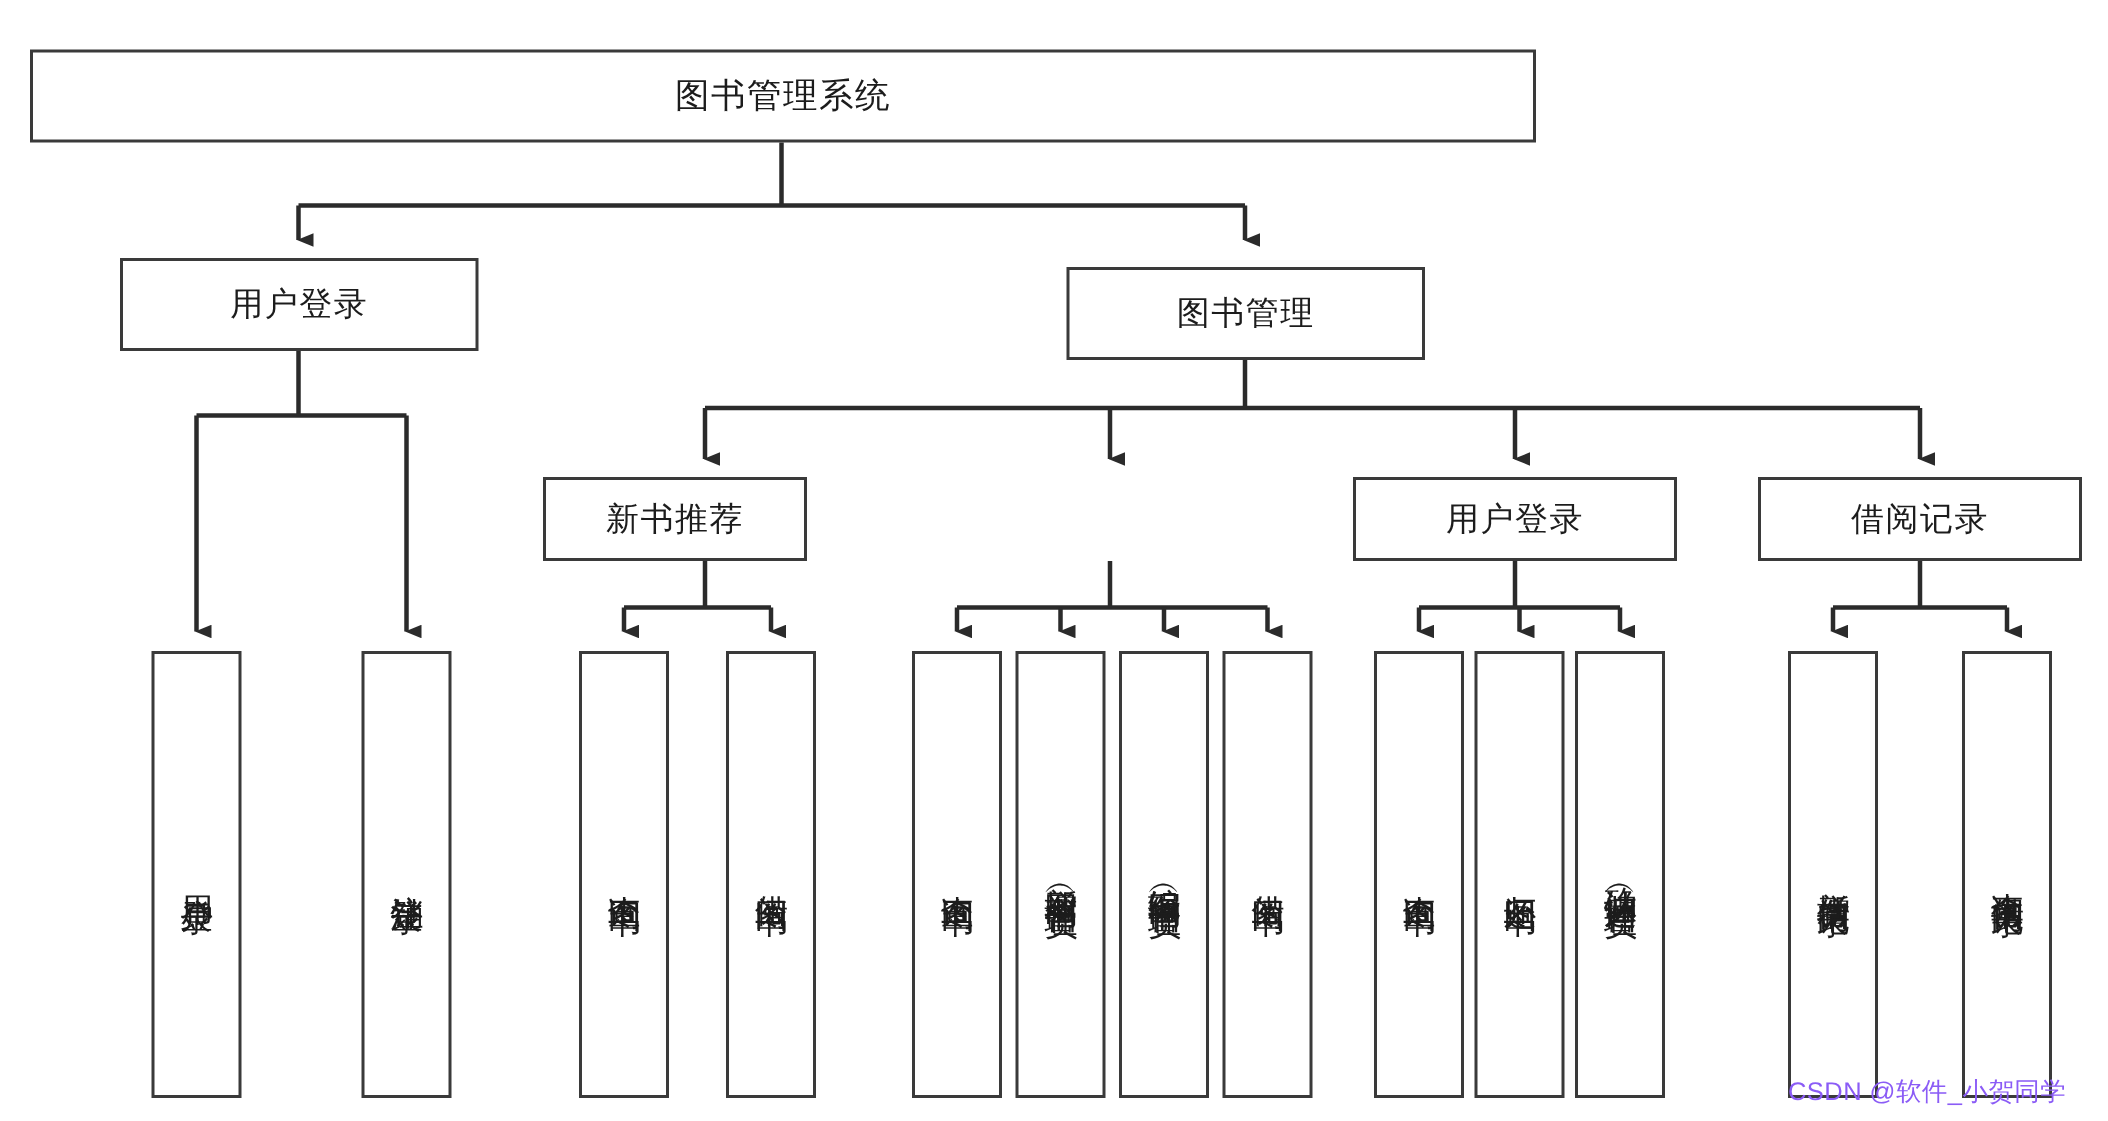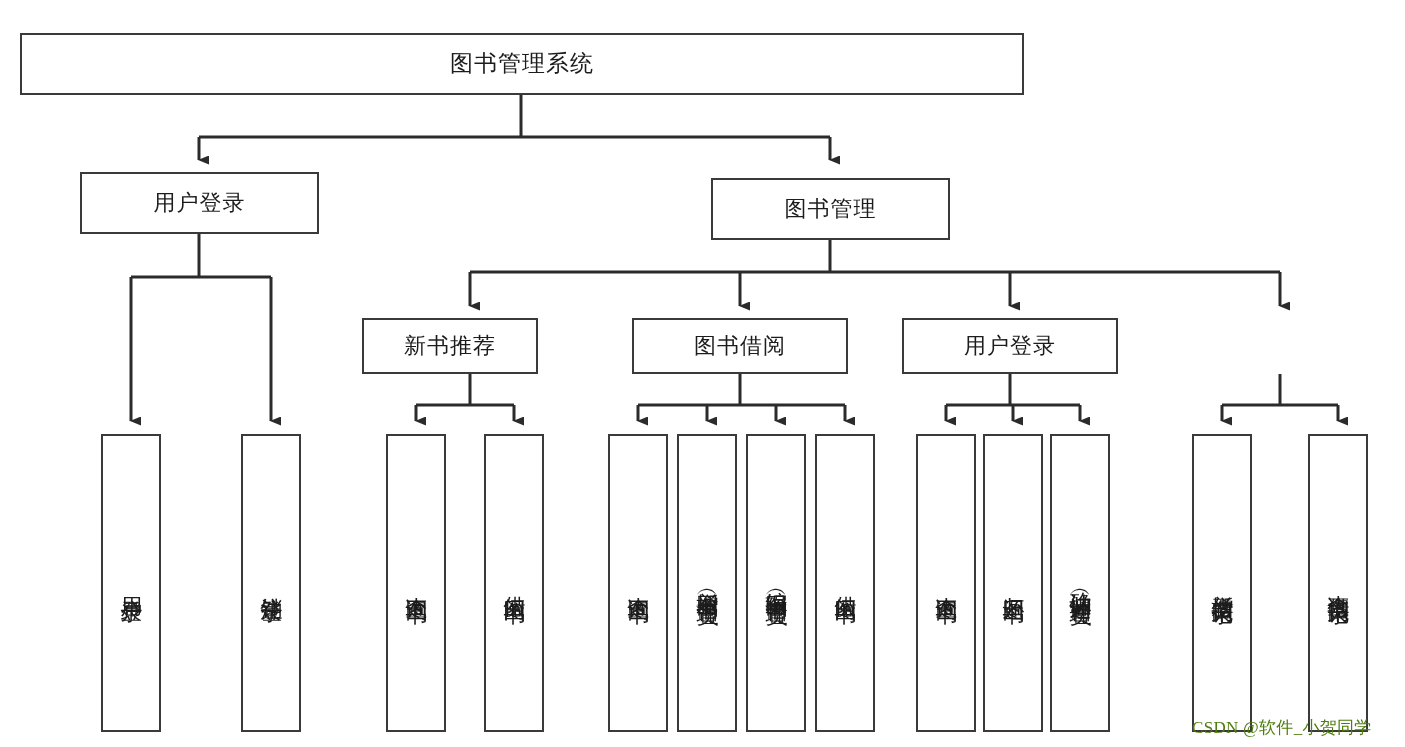--- a/index.html
+++ b/index.html
@@ -57,25 +57,24 @@
     display: block;
   }
   #root-node .node-label {
     font-size: 23px;
   }
   .watermark {
     position: absolute;
     left: 1192px;
     top: 716px;
     font-size: 17px;
-    color: #4d7c0f;
+    color: #8b5cf6;
     white-space: nowrap;
     z-index: 3;
     letter-spacing: 0.3px;
-    font-family: Liberation Serif, serif;
   }
 </style>
 </head>
 <body>
 
 <div id="diagram-root">
 
   <svg class="connectors" viewBox="0 0 1405 747" xmlns="http://www.w3.org/2000/svg">
     <defs>
       <marker id="arrowhead" markerWidth="9" markerHeight="11" refX="4.5" refY="10" orient="auto" markerUnits="userSpaceOnUse">
@@ -133,25 +132,25 @@
   <div class="node node-h" style="left:80px; top:172px; width:239px; height:62px;">
     <span class="node-label">用户登录</span>
   </div>
   <div class="node node-h" style="left:711px; top:178px; width:239px; height:62px;">
     <span class="node-label">图书管理</span>
   </div>
 
   <div class="node node-h" style="left:362px; top:318px; width:176px; height:56px;">
     <span class="node-label">新书推荐</span>
   </div>
-  <div class="node node-h" style="left:632px; top:318px; width:216px; height:56px;">
-    <span class="node-label">图书借阅</span>
-  </div>
   <div class="node node-h" style="left:902px; top:318px; width:216px; height:56px;">
     <span class="node-label">用户登录</span>
+  </div>
+  <div class="node node-h" style="left:1172px; top:318px; width:216px; height:56px;">
+    <span class="node-label">借阅记录</span>
   </div>
 
   <div class="node node-v" style="left:101px; top:434px; width:60px; height:298px;">
     <span class="node-label">用户登录</span>
   </div>
   <div class="node node-v" style="left:241px; top:434px; width:60px; height:298px;">
     <span class="node-label">注销登录</span>
   </div>
 
   <div class="node node-v" style="left:386px; top:434px; width:60px; height:298px;">

